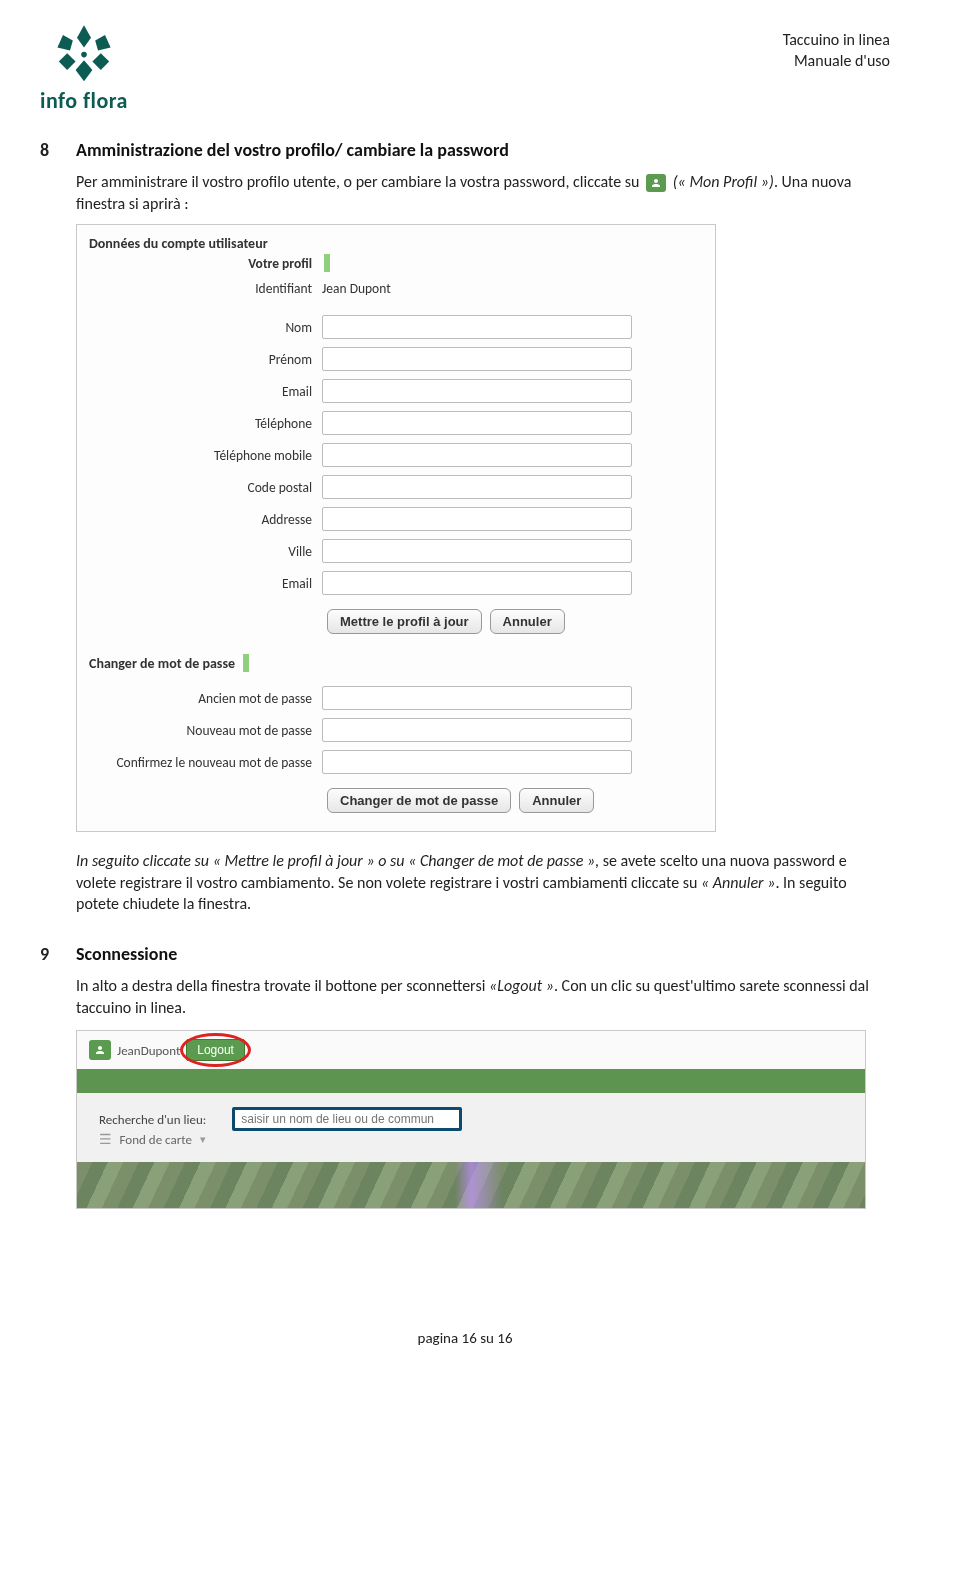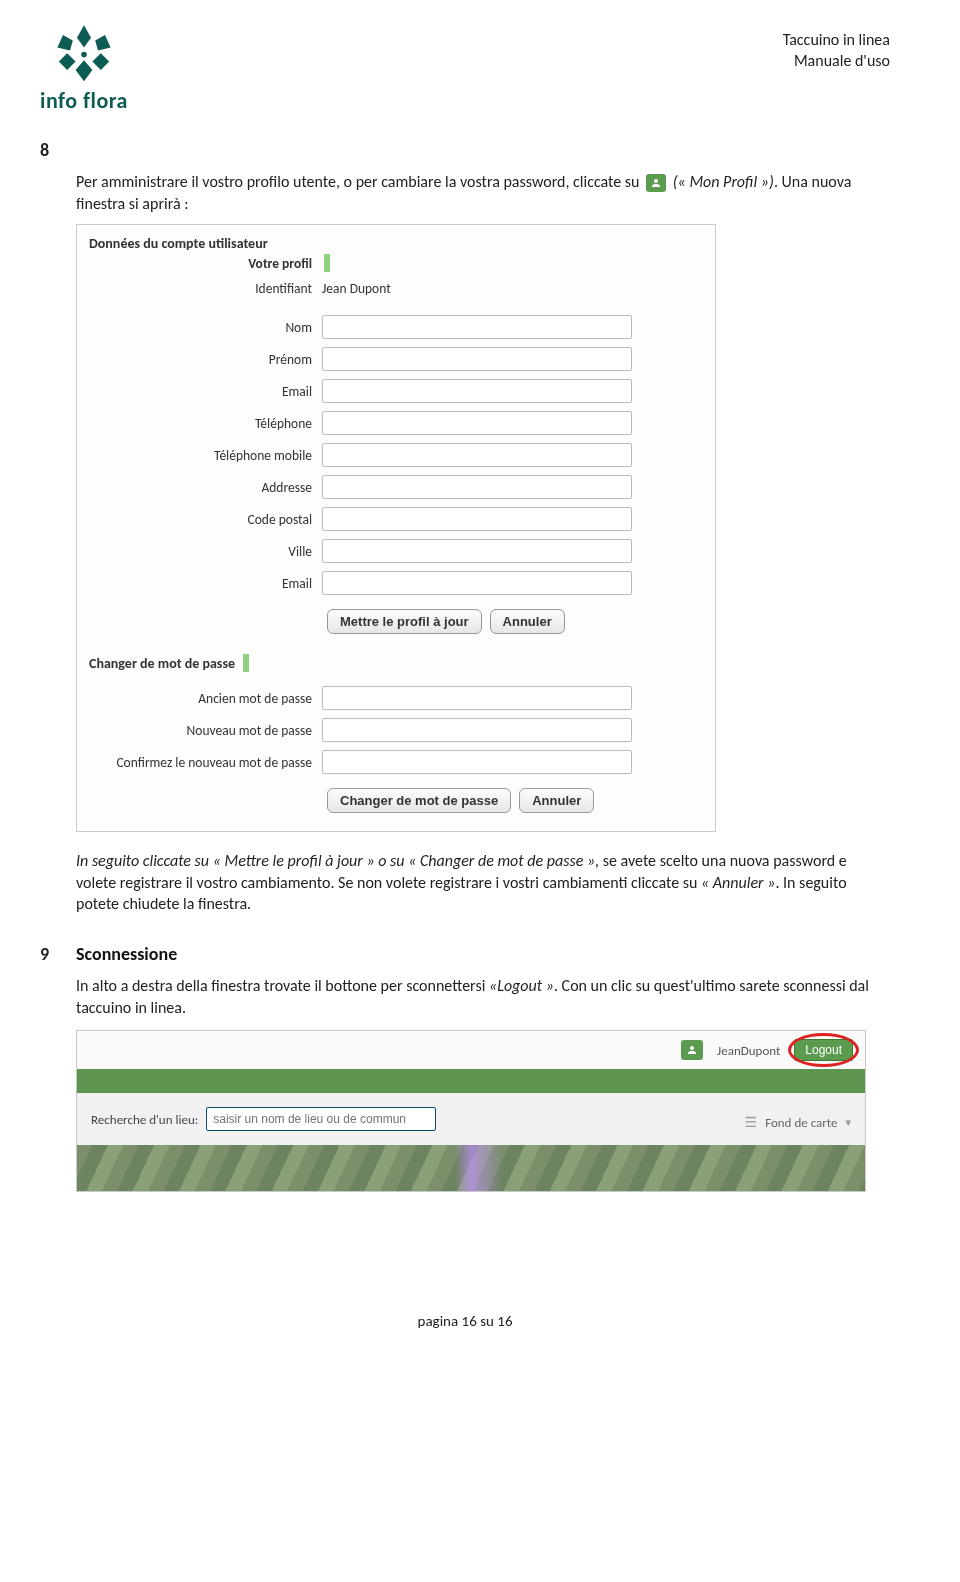--- a/index.html
+++ b/index.html
@@ -52,50 +52,50 @@
     background: linear-gradient(#fdfdfd, #e6e6e6);
     padding: 4px 12px; font-size: 13px; font-weight: 700; color: #333;
   }
   .panel-sub { font-weight: 700; font-size: 14px; color: #333; margin: 20px 0 14px 2px; display: flex; align-items: center; gap: 6px; }
   
   .topbar-shot {
     border: 1px solid #c8c8c8; width: 790px; margin: 12px 0 0 0;
     background: #f7f7f7; overflow: hidden;
   }
   .topbar-row1 {
-    display: flex; justify-content: flex-end; align-items: center;
-    padding: 8px 12px; background: #fafafa; gap: 14px;
+    display: flex; justify-content: flex-start; align-items: center;
+    padding: 8px 12px; background: #fafafa; gap: 6px;
   }
   .prof-ic {
     display: inline-flex; align-items: center; justify-content: center;
     width: 22px; height: 20px; background: #5a9b4f; border-radius: 3px;
   }
   .prof-ic svg { width: 12px; height: 12px; fill: #fff; }
   .uname { font-size: 13px; color: #555; }
   .logout-btn {
     border: 1px solid #3d7a33; border-radius: 2px;
     background: #5a9b4f; color: #fff; font-size: 12px;
     padding: 3px 10px; position: relative;
   }
   .ellipse {
     position: absolute; left: -6px; top: -6px; right: -6px; bottom: -6px;
     border: 3px solid #d22; border-radius: 50%;
     pointer-events: none;
   }
   .logout-wrap { position: relative; }
   .topbar-row2 { height: 24px; background: #5d9450; }
   .topbar-row3 {
-    display: flex; align-items: flex-end; justify-content: space-between;
-    padding: 14px 14px; background: #f1f1f1;
+    display: flex; align-items: flex-start; justify-content: space-between;
+    padding: 14px 22px; background: #f1f1f1; flex-direction: column;
   }
   .search-grp { display: flex; align-items: center; gap: 8px; }
   .search-lbl { font-size: 13px; color: #444; }
   .search-in {
-    width: 230px; height: 24px; border: 1px solid #0c4a6e; border-radius: 2px;
-    background: #fff; font-size: 12px; color: #999; padding: 0 6px;
+    width: 230px; height: 24px; border: 3px solid #0c4a6e; border-radius: 2px;
+    background: #fff; font-size: 12px; color: #999; padding: 0 6px; margin-left: 18px;
   }
   .fond-grp { display: flex; align-items: center; gap: 8px; }
   .fond-ic { color: #999; font-size: 14px; }
   .fond-lbl { font-size: 13px; color: #666; }
   .chev { color: #999; font-size: 11px; }
   .map-strip {
     height: 46px; width: 100%;
     background:
       linear-gradient(90deg, rgba(200,150,255,0.0) 48%, rgba(190,140,250,0.7) 50%, rgba(200,150,255,0.0) 54%),
       repeating-linear-gradient(115deg, #7a8f6a 0 14px, #6d8460 14px 28px, #8aa078 28px 42px);
@@ -124,20 +124,21 @@
   <div class="doc-meta">
     <div>Taccuino in linea</div>
     <div>Manuale d'uso</div>
   </div>
 </div>
 
 <div class="content-indent" style="margin-left:36px;">
 
   <div class="section-row">
     <div class="section-num">8</div>
+    <div class="section-title">Amministrazione del vostro profilo/ cambiare la password</div>
   </div>
 
   <p class="body-text">
     <span>Per amministrare il vostro profilo utente, o per cambiare la vostra password, cliccate su </span>
     <span class="inline-icon">
       <svg viewBox="0 0 24 24">
           <path d="M12 12c2.2 0 4-1.8 4-4s-1.8-4-4-4-4 1.8-4 4 1.8 4 4 4zm0 2c-2.7 0-8 1.3-8 4v2h16v-2c0-2.7-5.3-4-8-4z"></path>
         </svg>
     </span>
     <span class="italic">(« Mon Profil »)</span><span>. Una nuova finestra si aprirà :</span>
@@ -171,25 +172,25 @@
     </div>
     <div class="form-row">
       <div class="form-label">Téléphone</div>
       <input class="form-input" style="">
     </div>
     <div class="form-row">
       <div class="form-label">Téléphone mobile</div>
       <input class="form-input" style="">
     </div>
     <div class="form-row">
+      <div class="form-label">Code postal</div>
+      <input class="form-input" style="">
+    </div>
+    <div class="form-row">
       <div class="form-label">Addresse</div>
-      <input class="form-input" style="">
-    </div>
-    <div class="form-row">
-      <div class="form-label">Code postal</div>
       <input class="form-input" style="">
     </div>
     <div class="form-row">
       <div class="form-label">Ville</div>
       <input class="form-input" style="">
     </div>
     <div class="form-row">
       <div class="form-label">Email</div>
       <input class="form-input" style="">
     </div>

